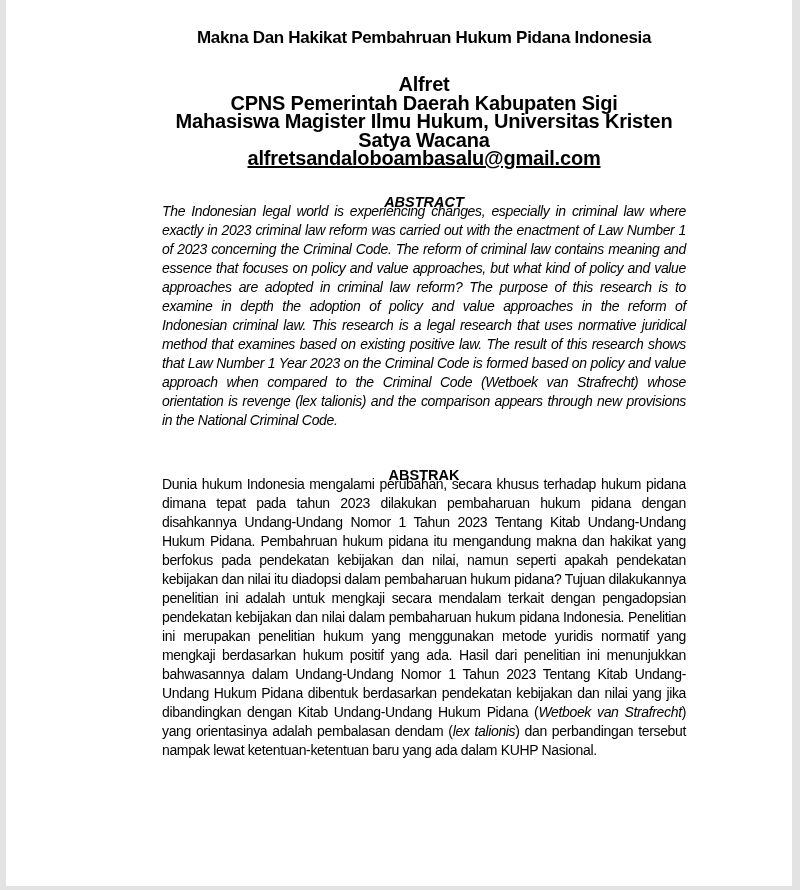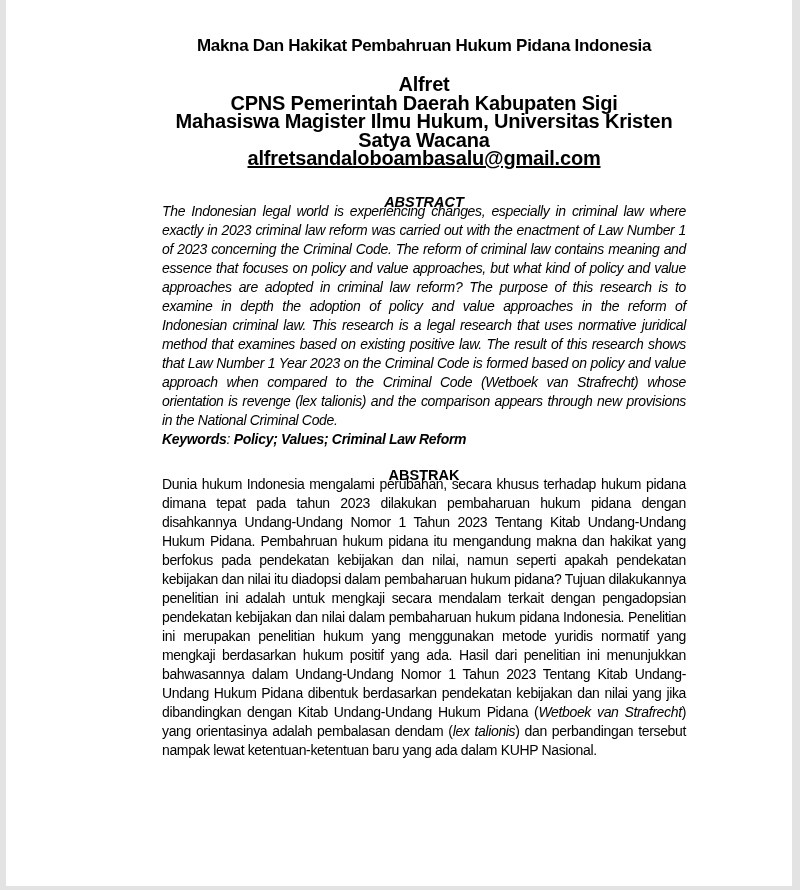--- a/index.html
+++ b/index.html
@@ -9,21 +9,21 @@
     font-family: "Liberation Sans", sans-serif;
     color: #000;
     position: relative;
   }
   .page {
     position: absolute; left: 6px; top: 0; width: 786px; height: 886px;
     background: #ffffff;
   }
   .wrap { position: absolute; left: 156px; top: 0; width: 524px; }
   .title {
-    position: absolute; left: 0; right: 0; top: 36px;
+    position: absolute; left: 0; right: 0; top: 28px;
     font-weight: bold; font-size: 17px; text-align: center;
     letter-spacing: -0.3px;
   }
   .author-block {
     position: absolute; left: 0; right: 0; top: 75px;
     font-weight: bold; font-size: 20px; line-height: 18.5px; text-align: center;
     letter-spacing: -0.2px;
   }
   .author-block a { color: #1155cc; text-decoration: underline; }
   .heading {
@@ -57,23 +57,20 @@
       <div>Alfret</div>
       <div>CPNS Pemerintah Daerah Kabupaten Sigi</div>
       <div>Mahasiswa Magister Ilmu Hukum, Universitas Kristen Satya Wacana</div>
       <div><a href="#" style="color: #000000;">alfretsandaloboambasalu@gmail.com</a></div>
     </div>
 
     <div class="heading h-abstract">ABSTRACT</div>
 
     <div class="para p-en">
       <div>The Indonesian legal world is experiencing changes, especially in criminal law where exactly in 2023 criminal law reform was carried out with the enactment of Law Number 1 of 2023 concerning the Criminal Code. The reform of criminal law contains meaning and essence that focuses on policy and value approaches, but what kind of policy and value approaches are adopted in criminal law reform? The purpose of this research is to examine in depth the adoption of policy and value approaches in the reform of Indonesian criminal law. This research is a legal research that uses normative juridical method that examines based on existing positive law. The result of this research shows that Law Number 1 Year 2023 on the Criminal Code is formed based on policy and value approach when compared to the Criminal Code (Wetboek van Strafrecht) whose orientation is revenge (lex talionis) and the comparison appears through new provisions in the National Criminal Code.</div>
-      <div class="kw kw-en">
-        <span>Keywords</span><span style="font-weight:normal">: </span><span>Policy; Values; Criminal Law Reform</span>
-      </div>
     </div>
 
     <div class="heading h-abstrak">ABSTRAK</div>
 
     <div class="para p-id">
       <div><span>Dunia hukum Indonesia mengalami perubahan, secara khusus terhadap hukum pidana dimana tepat pada tahun 2023 dilakukan pembaharuan hukum pidana dengan disahkannya Undang-Undang Nomor 1 Tahun 2023 Tentang Kitab Undang-Undang Hukum Pidana. Pembahruan hukum pidana itu mengandung makna dan hakikat yang berfokus pada pendekatan kebijakan dan nilai, namun seperti apakah pendekatan kebijakan dan nilai itu diadopsi dalam pembaharuan hukum pidana? Tujuan  dilakukannya penelitian ini adalah untuk mengkaji secara mendalam terkait dengan pengadopsian pendekatan kebijakan dan nilai dalam pembaharuan hukum pidana Indonesia. Penelitian ini merupakan penelitian hukum yang menggunakan metode yuridis normatif yang mengkaji berdasarkan hukum positif yang ada. Hasil dari penelitian ini menunjukkan bahwasannya dalam Undang-Undang Nomor 1 Tahun 2023 Tentang Kitab Undang-Undang Hukum Pidana dibentuk berdasarkan pendekatan kebijakan dan nilai yang jika dibandingkan dengan Kitab Undang-Undang Hukum Pidana (</span><i>Wetboek van Strafrecht</i><span>) yang orientasinya adalah pembalasan dendam (</span><i>lex talionis</i><span>) dan perbandingan tersebut nampak lewat ketentuan-ketentuan baru yang ada dalam KUHP Nasional.</span></div>
     </div>
 
   </div>
 </div>

